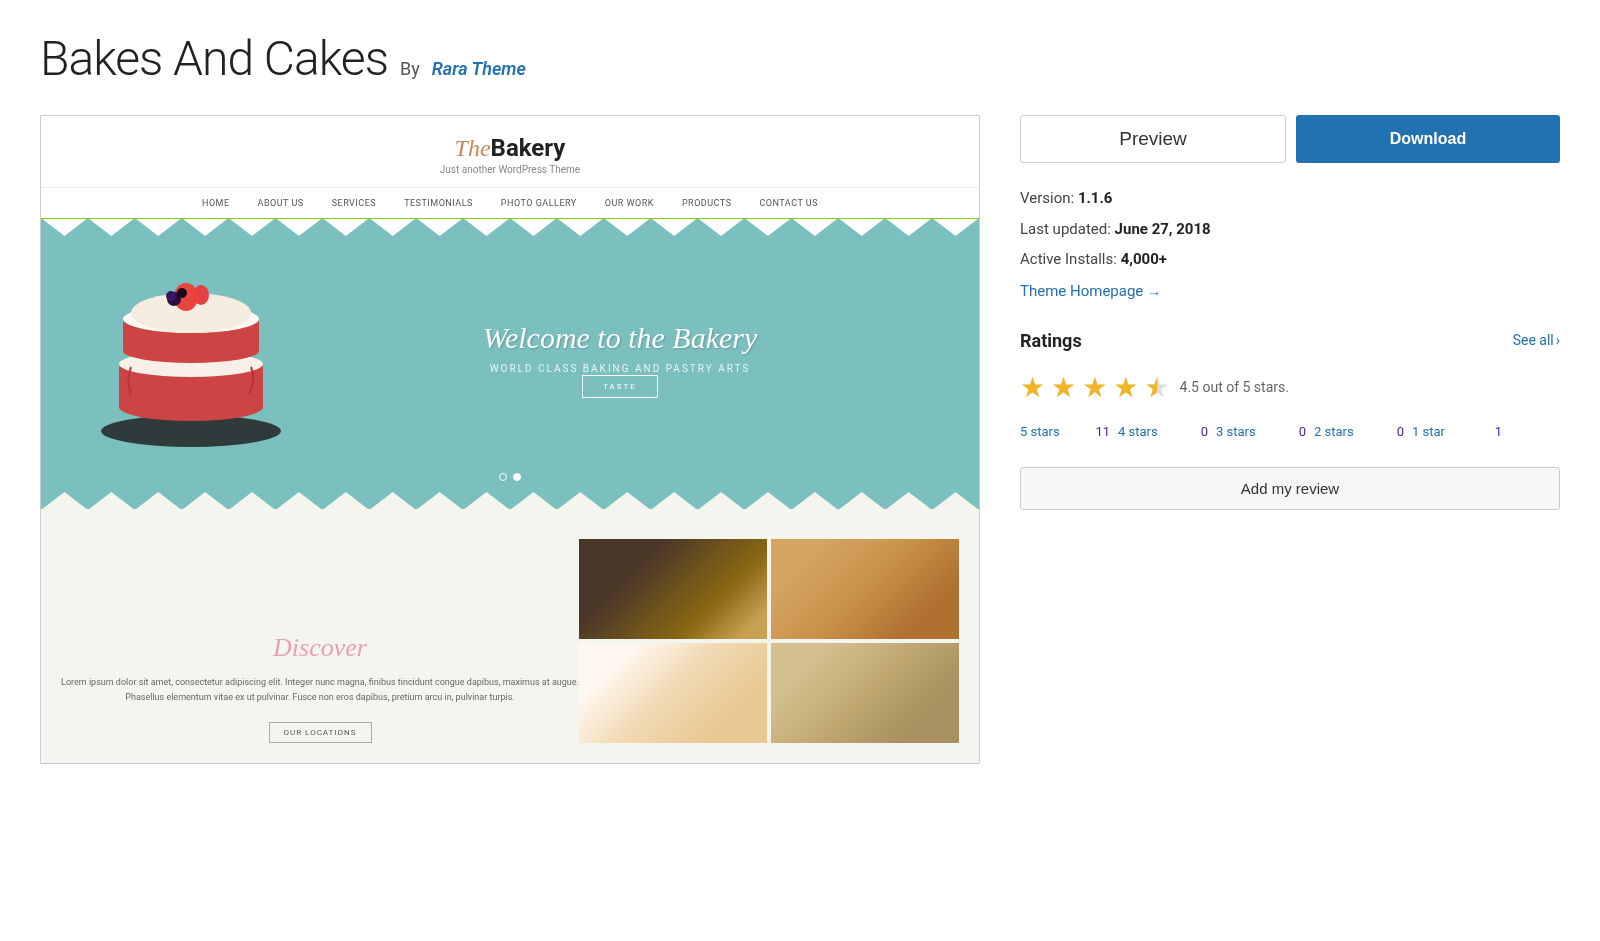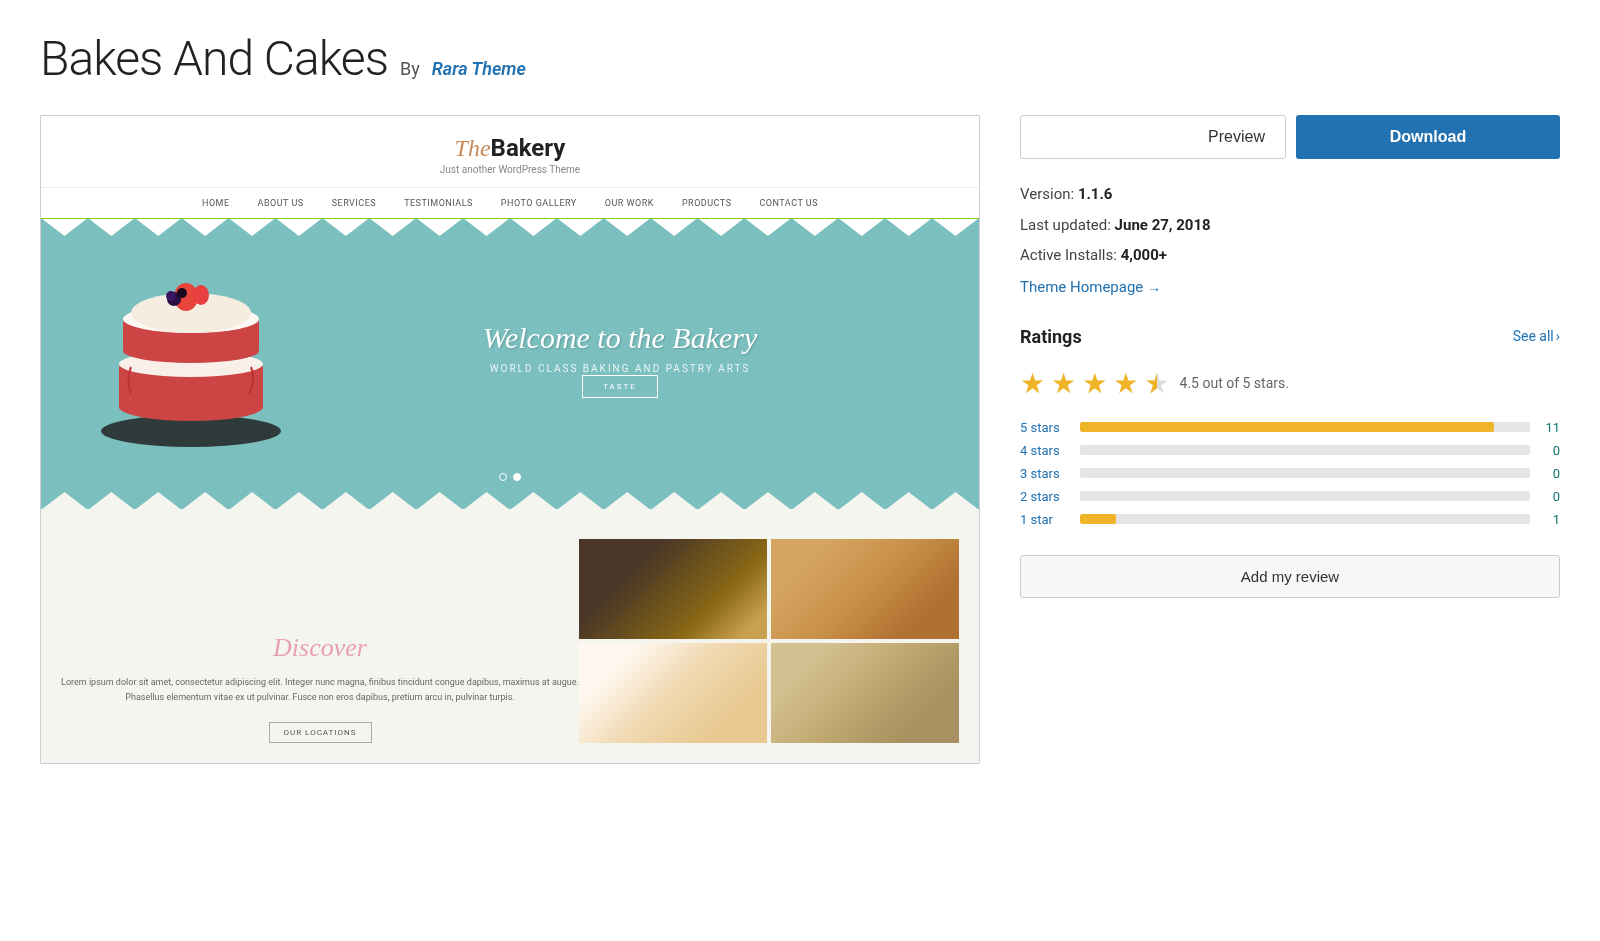--- a/index.html
+++ b/index.html
@@ -274,24 +274,24 @@
       display: flex;
       gap: 10px;
       margin-bottom: 24px;
     }
     .btn-preview {
       flex: 1;
       padding: 12px 20px;
       border: 1px solid #ccc;
       background: #fff;
       color: #333;
-      font-size: 16px;
+      font-size: 19px;
       cursor: pointer;
       border-radius: 3px;
-      text-align: right;
+      text-align: center;
     }
     .btn-download {
       flex: 1;
       padding: 12px 20px;
       border: none;
       background: #2271b1;
       color: #fff;
       font-size: 16px;
       cursor: pointer;
       border-radius: 3px;
@@ -360,21 +360,21 @@
     }
     .rating-text {
       font-size: 14px;
       color: #666;
       margin-left: 4px;
     }
 
     
     .rating-bars {
       display: flex;
-      flex-direction: column;
+      flex-direction: row;
       gap: 8px;
       margin-bottom: 28px;
     }
     .rating-bar-row {
       display: flex;
       align-items: center;
       gap: 10px;
     }
     .rating-bar-label {
       font-size: 13px;
@@ -390,21 +390,21 @@
       border-radius: 2px;
       overflow: hidden;
     }
     .rating-bar-fill {
       height: 100%;
       background: #f0b429;
       border-radius: 2px;
     }
     .rating-bar-count {
       font-size: 13px;
-      color: #0f766e;
+      color: #4c1d95;
       width: 20px;
       text-align: right;
       flex-shrink: 0;
     }
 
     
     .add-review-btn {
       display: block;
       width: 100%;
       padding: 12px;

